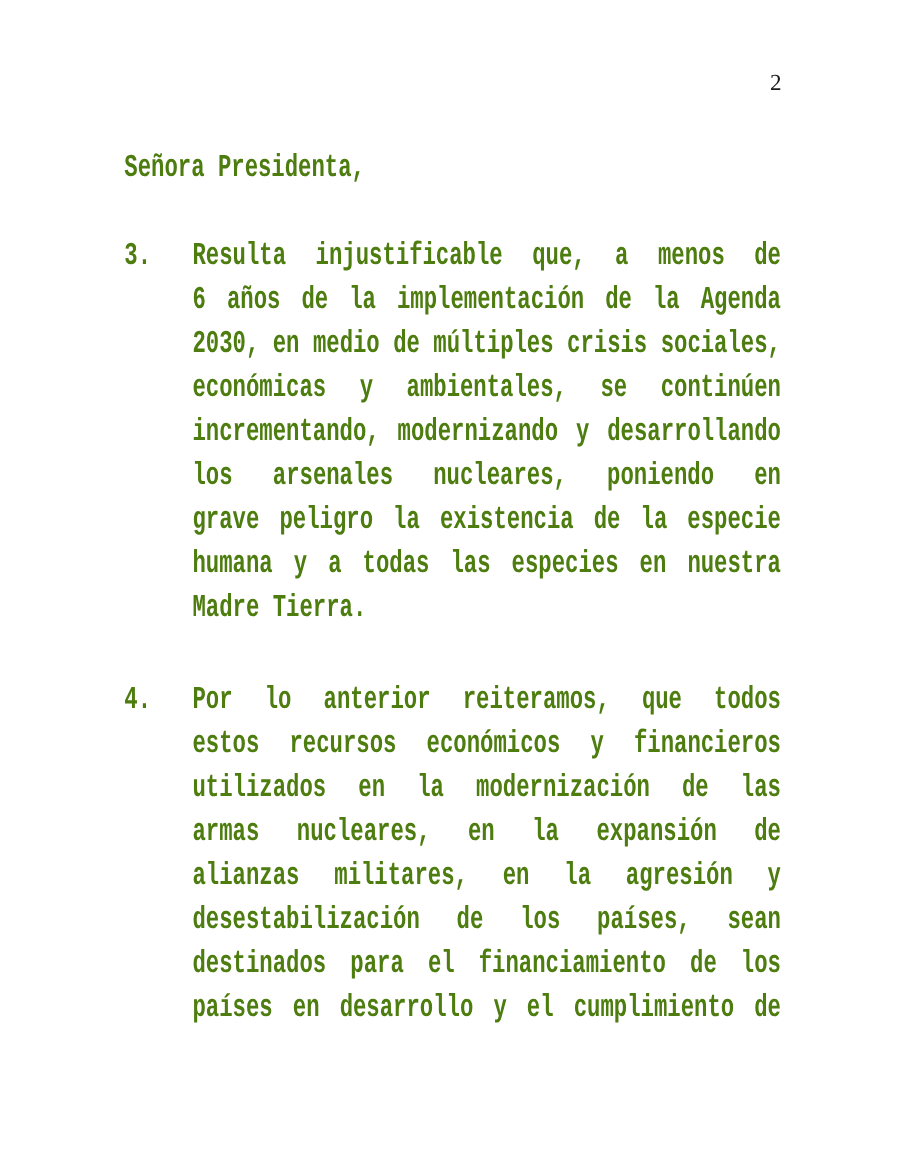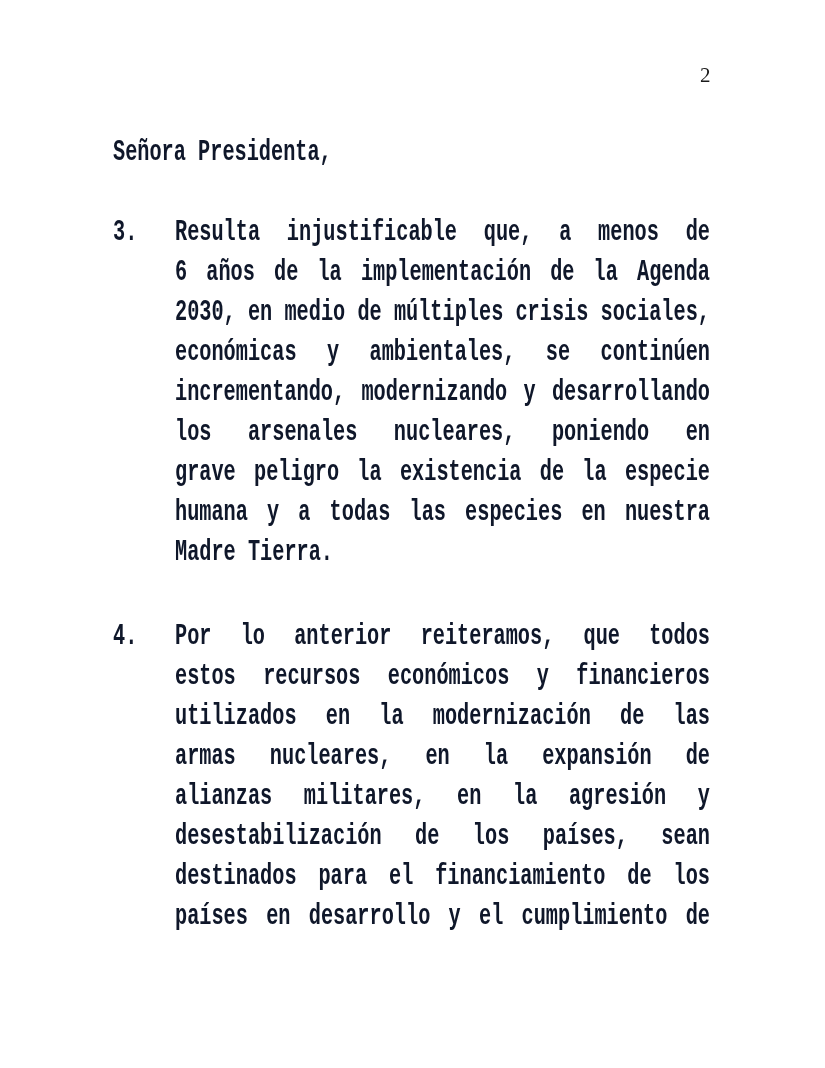--- a/index.html
+++ b/index.html
@@ -26,21 +26,21 @@
     color: #1a1a1a;
   }
   .doc {
     position: absolute;
     left: 113px;
     top: 133px;
     width: 597px;
     font-family: "Liberation Mono", "DejaVu Sans Mono", monospace;
     font-weight: 700;
     font-size: 29px;
-    color: #0f172a;
+    color: #4d7c0f;
   }
   
   .scalex {
     width: 766px;
     transform: scaleX(0.6984);
     transform-origin: 0 0;
   }
   .line {
     height: 40px;
     line-height: 40px;

